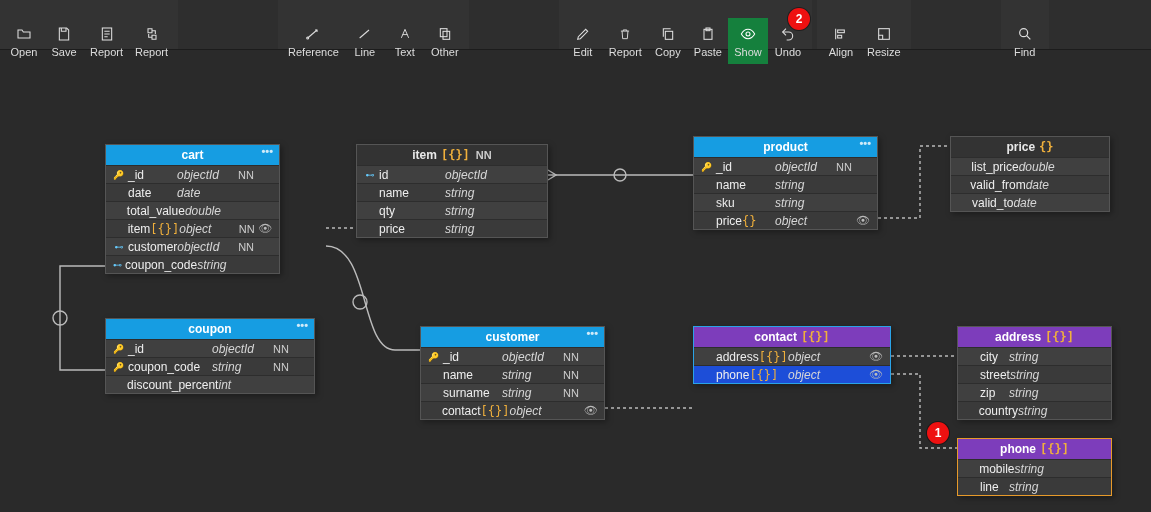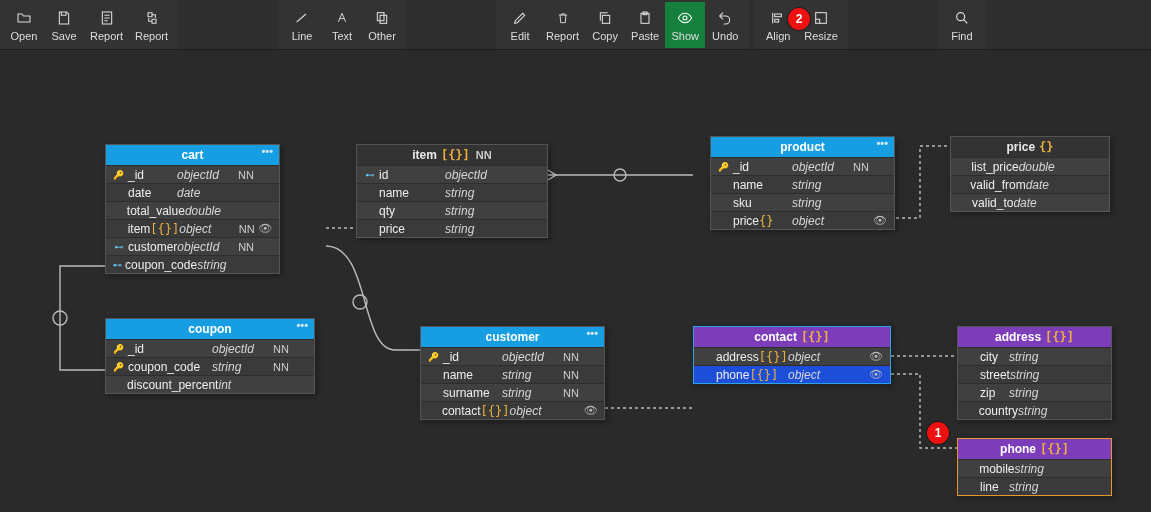--- a/index.html
+++ b/index.html
@@ -17,21 +17,21 @@
   
   .toolbar {
     display: flex;
     background: #2e2e2e;
     height: 50px;
     border-bottom: 1px solid #1c1c1c;
   }
   .tool-group {
     display: flex;
     background: #333;
-    padding: 2px 4px;
+    padding: 18px 4px;
   }
   .tool-gap { flex: 0 0 auto; }
   .tool-btn {
     display: flex;
     flex-direction: column;
     align-items: center;
     justify-content: center;
     min-width: 40px;
     height: 46px;
     padding: 2px 6px;
@@ -143,20 +143,30 @@
           <svg width="18" height="16" viewBox="0 0 24 24" fill="none" stroke="#ddd" stroke-width="1.6">
             <path d="M6 4h6v6H6zM12 14h6v6h-6z"></path>
             <path d="M12 7h5v5M12 17H7v-5"></path>
           </svg>
         </span>
         <span class="lbl">Report</span>
       </div>
     </div>
     <div class="tool-gap" style="width: 100px;"></div>
     <div class="tool-group">
+      <div class="tool-btn">
+        <span class="ico">
+          <svg width="18" height="16" viewBox="0 0 24 24" fill="none" stroke="#ddd" stroke-width="1.6">
+            <path d="M4 18 L18 6"></path>
+            <path d="M15 6h3v3"></path>
+            <circle cx="4" cy="18" r="1.5"></circle>
+          </svg>
+        </span>
+        <span class="lbl">Reference</span>
+      </div>
       <div class="tool-btn">
         <span class="ico">
           <svg width="18" height="16" viewBox="0 0 24 24" fill="none" stroke="#ddd" stroke-width="1.6">
             <path d="M4 18 L18 6"></path>
           </svg>
         </span>
         <span class="lbl">Line</span>
       </div>
       <div class="tool-btn">
         <span class="ico">
@@ -433,21 +443,21 @@
         <span class="eye"></span>
       </div>
       <div class="row">
         <span class="key"></span>
         <span class="name">contact<span class="braces">[{}]</span></span>
         <span class="type">object</span>
         <span class="nn"></span>
         <span class="eye">👁</span>
       </div>
     </div>
-    <div class="entity" style="left: 693px; top: 86px; width: 185px; margin-left: 17px;">
+    <div class="entity" style="left: 693px; top: 86px; width: 185px;">
       <div class="hdr blue">
         <span>product</span>
         <span class="more">•••</span>
       </div>
       <div class="row">
         <span class="key">
           <span class="pk">🔑</span>
         </span>
         <span class="name">_id</span>
         <span class="type">objectId</span>

